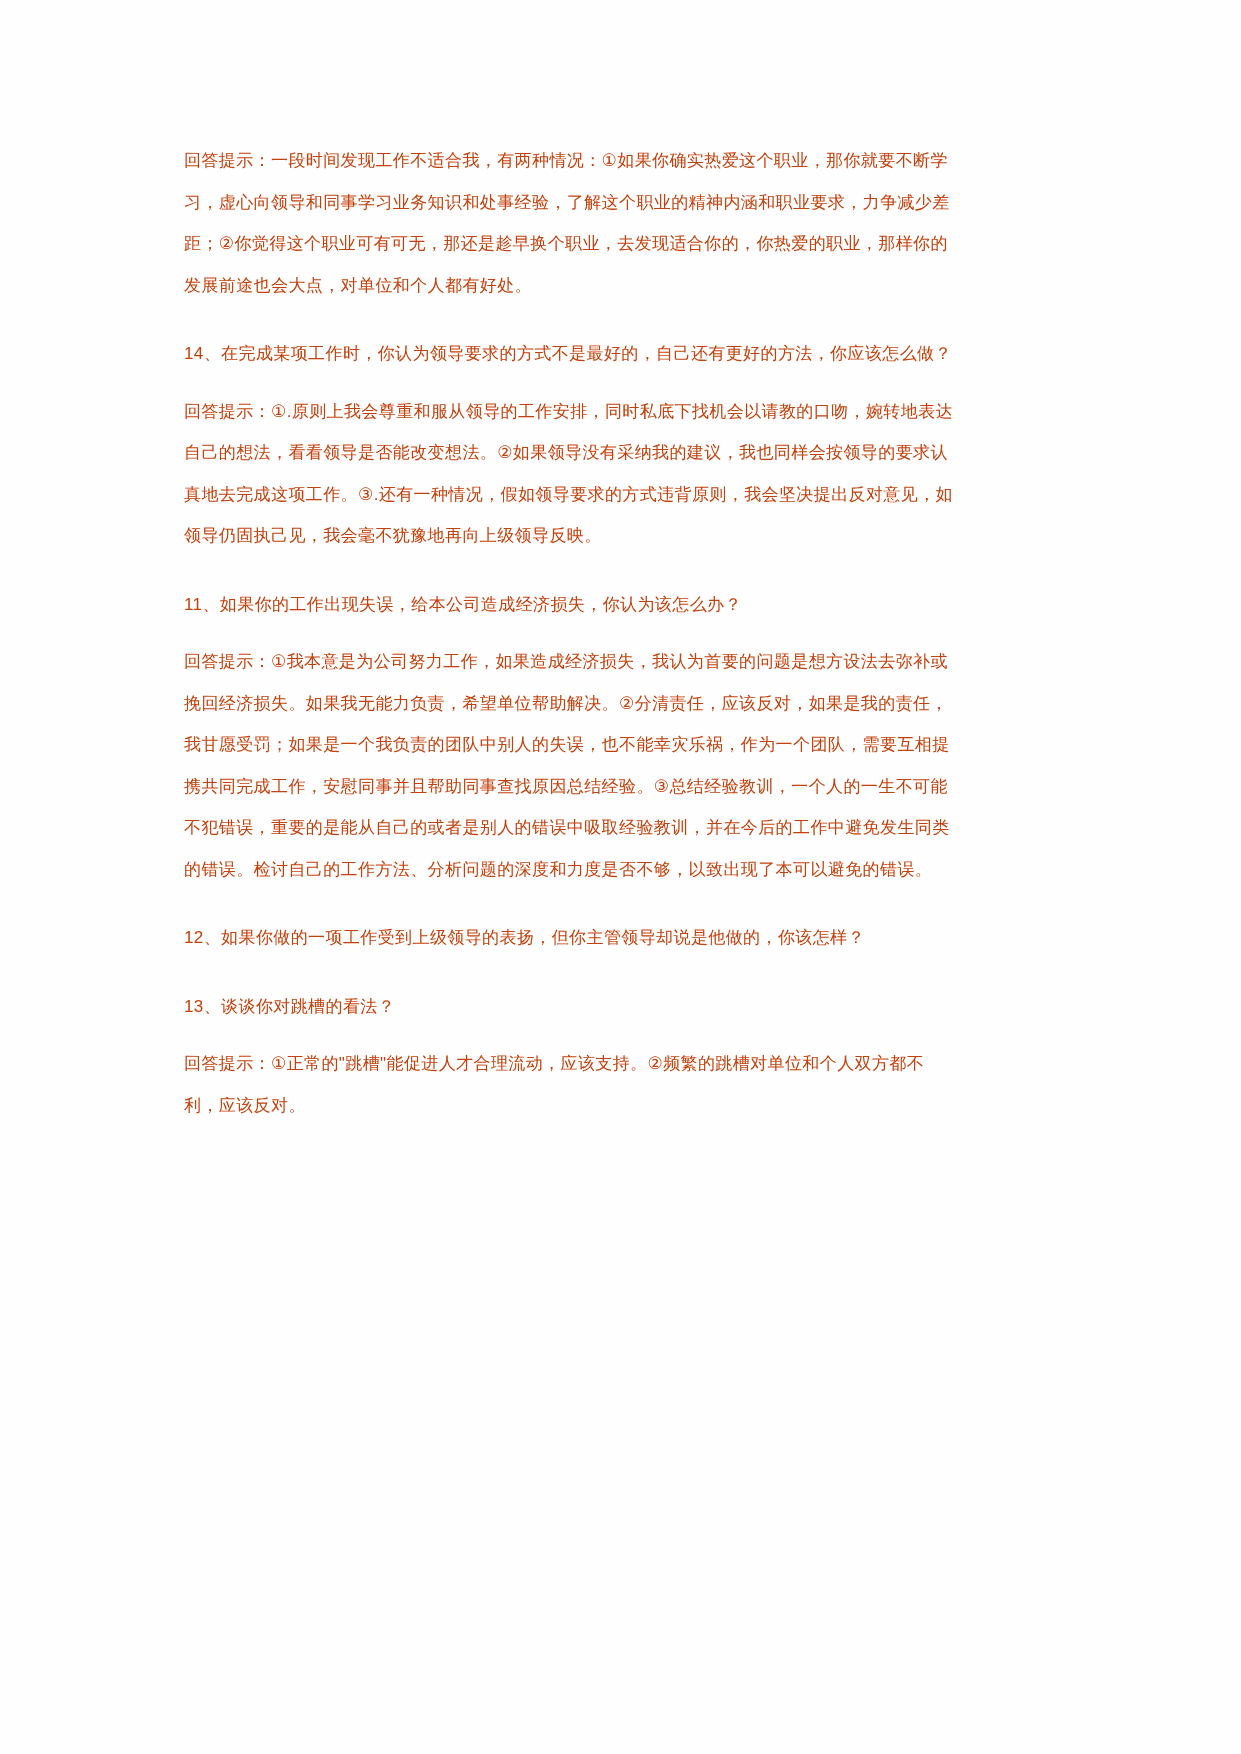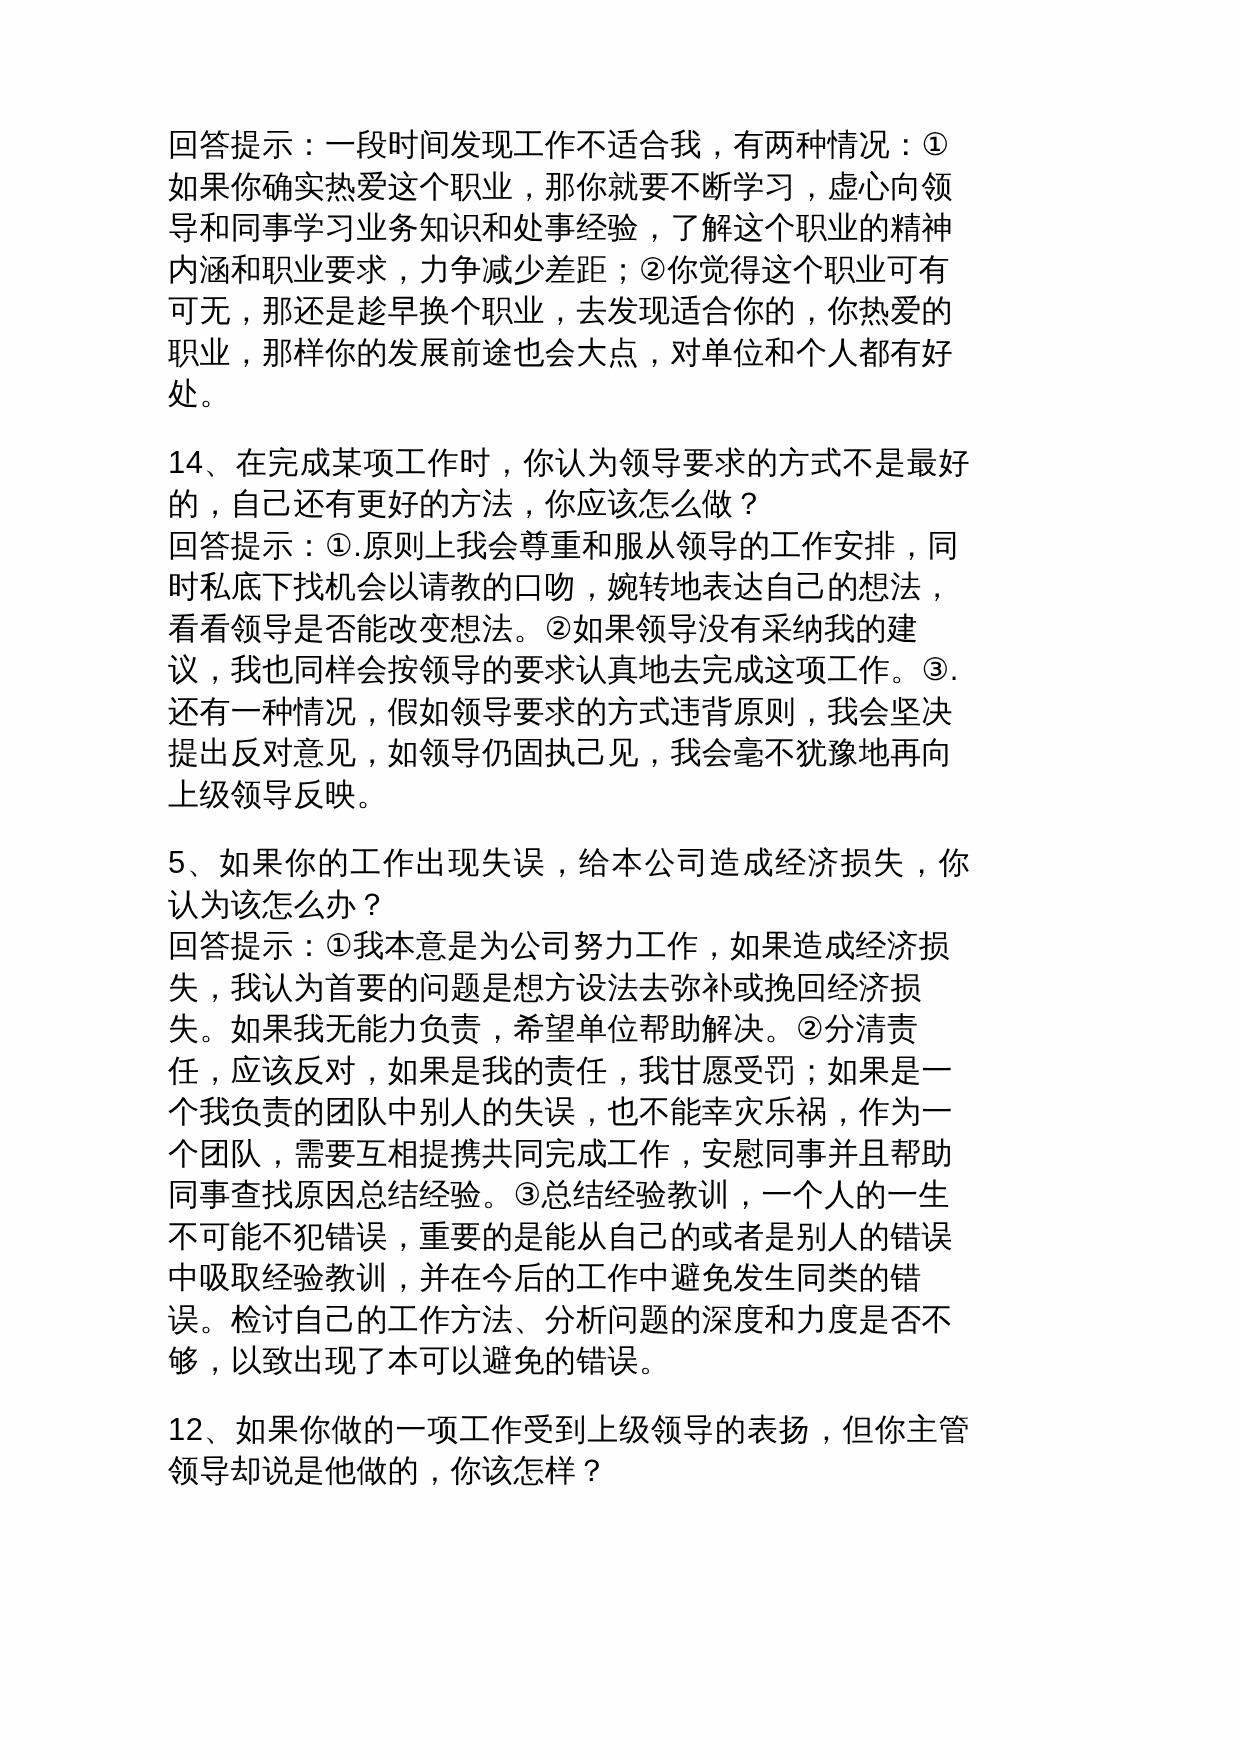--- a/index.html
+++ b/index.html
@@ -18,27 +18,27 @@
     box-sizing: border-box;
     overflow: hidden;
   }
   .content {
     position: absolute;
     left: 168px;
     top: 124px;
     width: 802px;
   }
   .para {
-    font-size: 31px;
+    font-size: 17px;
     line-height: 41.5px;
-    color: #000000;
+    color: #c2410c;
     text-align: justify;
     text-justify: inter-character;
     letter-spacing: 0.4px;
-    margin: 0;
+    margin: 16px;
     font-weight: 400;
     -webkit-font-smoothing: antialiased;
   }
   .block {
     margin-bottom: 27px;
   }
   .block:last-child {
     margin-bottom: 0;
   }
   .q-line {
@@ -58,23 +58,27 @@
     <div class="block">
       <p class="para last-line">回答提示：一段时间发现工作不适合我，有两种情况：①如果你确实热爱这个职业，那你就要不断学习，虚心向领导和同事学习业务知识和处事经验，了解这个职业的精神内涵和职业要求，力争减少差距；②你觉得这个职业可有可无，那还是趁早换个职业，去发现适合你的，你热爱的职业，那样你的发展前途也会大点，对单位和个人都有好处。</p>
     </div>
 
     <div class="block">
       <p class="para q-line">14、在完成某项工作时，你认为领导要求的方式不是最好的，自己还有更好的方法，你应该怎么做？</p>
       <p class="para last-line">回答提示：①.原则上我会尊重和服从领导的工作安排，同时私底下找机会以请教的口吻，婉转地表达自己的想法，看看领导是否能改变想法。②如果领导没有采纳我的建议，我也同样会按领导的要求认真地去完成这项工作。③.还有一种情况，假如领导要求的方式违背原则，我会坚决提出反对意见，如领导仍固执己见，我会毫不犹豫地再向上级领导反映。</p>
     </div>
 
     <div class="block">
-      <p class="para q-line">5、如果你的工作出现失误，给本公司造成经济损失，你认为该怎么办？</p>
+      <p class="para q-line">11、如果你的工作出现失误，给本公司造成经济损失，你认为该怎么办？</p>
       <p class="para last-line">回答提示：①我本意是为公司努力工作，如果造成经济损失，我认为首要的问题是想方设法去弥补或挽回经济损失。如果我无能力负责，希望单位帮助解决。②分清责任，应该反对，如果是我的责任，我甘愿受罚；如果是一个我负责的团队中别人的失误，也不能幸灾乐祸，作为一个团队，需要互相提携共同完成工作，安慰同事并且帮助同事查找原因总结经验。③总结经验教训，一个人的一生不可能不犯错误，重要的是能从自己的或者是别人的错误中吸取经验教训，并在今后的工作中避免发生同类的错误。检讨自己的工作方法、分析问题的深度和力度是否不够，以致出现了本可以避免的错误。</p>
     </div>
 
     <div class="block">
       <p class="para q-line">12、如果你做的一项工作受到上级领导的表扬，但你主管领导却说是他做的，你该怎样？</p>
     </div>
 
+    <div class="block">
+      <p class="para q-line">13、谈谈你对跳槽的看法？</p>
+      <p class="para last-line">回答提示：①正常的"跳槽"能促进人才合理流动，应该支持。②频繁的跳槽对单位和个人双方都不利，应该反对。</p>
+    </div>
 
   </div>
 </div>
 
 </body></html>

